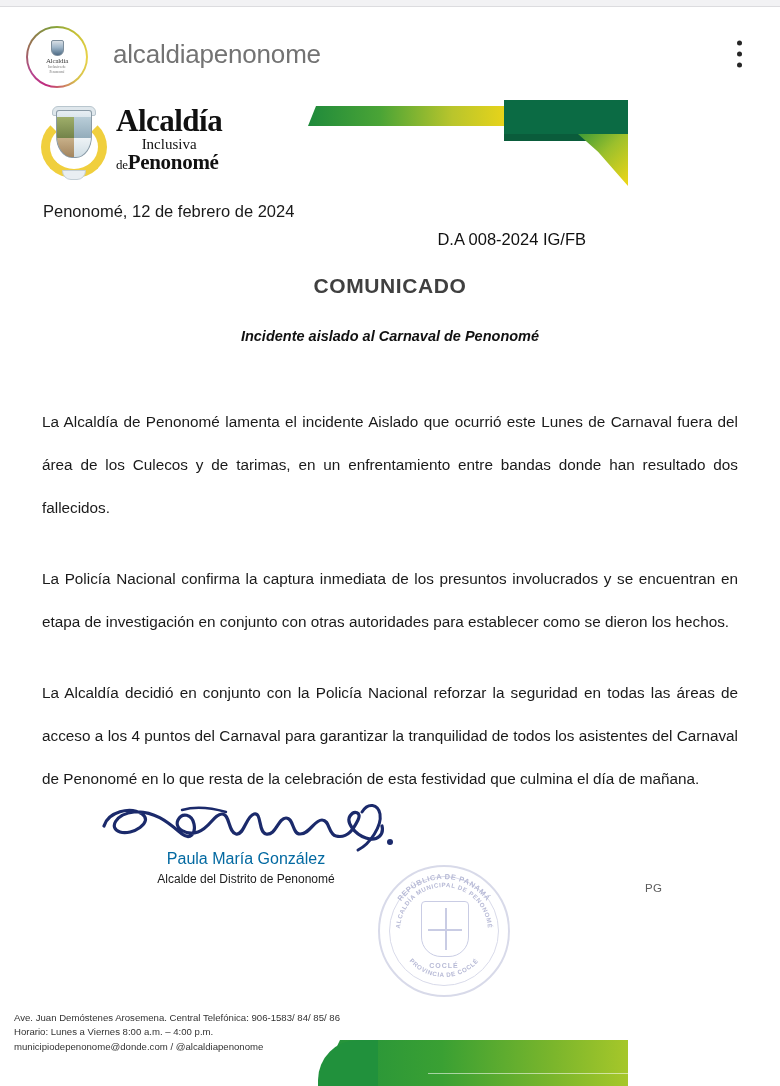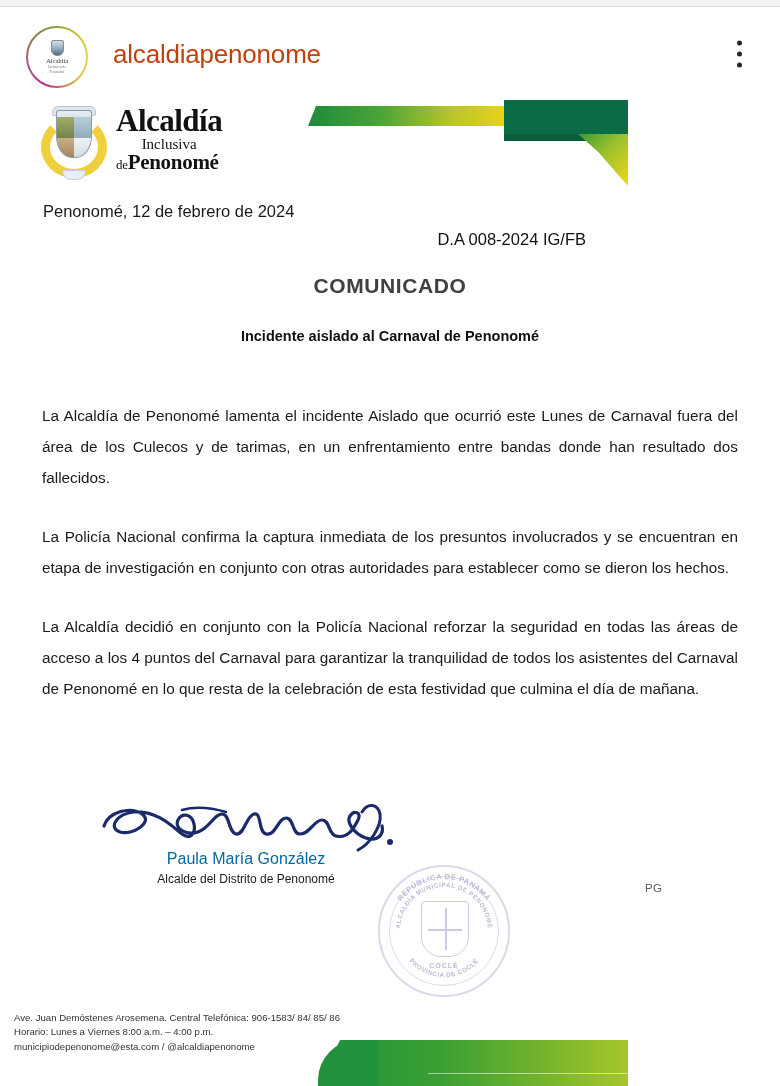--- a/index.html
+++ b/index.html
@@ -80,21 +80,21 @@
     color: #6a6a6a;
     letter-spacing: 0.1px;
     text-align: center;
   }
   .account-name {
     position: absolute;
     left: 113px; top: 50%;
     transform: translateY(-50%);
     font-size: 26px;
     font-weight: 400;
-    color: #c2410c;
+    color: #737373;
     letter-spacing: -0.2px;
   }
   .menu-dots {
     position: absolute;
     right: 38px; top: 50%;
     transform: translateY(-50%);
     width: 6px;
     display: flex;
     flex-direction: column;
     align-items: center;
@@ -265,32 +265,33 @@
     color: #404040;
   }
   .doc-subtitle {
     position: absolute;
     left: 0; top: 236px;
     width: 780px;
     text-align: center;
     font-size: 14.5px;
     font-weight: 700;
     color: #111;
+    font-style: italic;
   }
 
   
   .doc-body {
     position: absolute;
     left: 42px; top: 308px;
     width: 696px;
   }
   .doc-body p {
     margin: 0 0 28px 0;
     font-size: 15.3px;
-    line-height: 31px;
+    line-height: 43px;
     text-align: justify;
     color: #1a1a1a;
   }
   .doc-body p:last-child { margin-bottom: 11px; }
 
   
   .signature-block {
     position: absolute;
     left: 76px; top: 700px;
     width: 340px;
@@ -516,21 +517,21 @@
       </text>
     </svg>
     <div class="seal-bottom-text">COCLÉ</div>
   </div>
 
   <div class="doc-initials">PG</div>
 
   <div class="doc-footer">
     <div>Ave. Juan Demóstenes Arosemena. Central Telefónica: 906-1583/ 84/ 85/ 86</div>
     <div>Horario: Lunes a Viernes 8:00 a.m. – 4:00 p.m.</div>
-    <div>municipiodepenonome@esta.com /  @alcaldiapenonome</div>
+    <div>municipiodepenonome@donde.com /  @alcaldiapenonome</div>
   </div>
 
   <div class="footer-graphic">
     <div class="fg-bar"></div>
     <div class="fg-curve"></div>
     <div class="fg-hair"></div>
   </div>
 
 </div>
 

